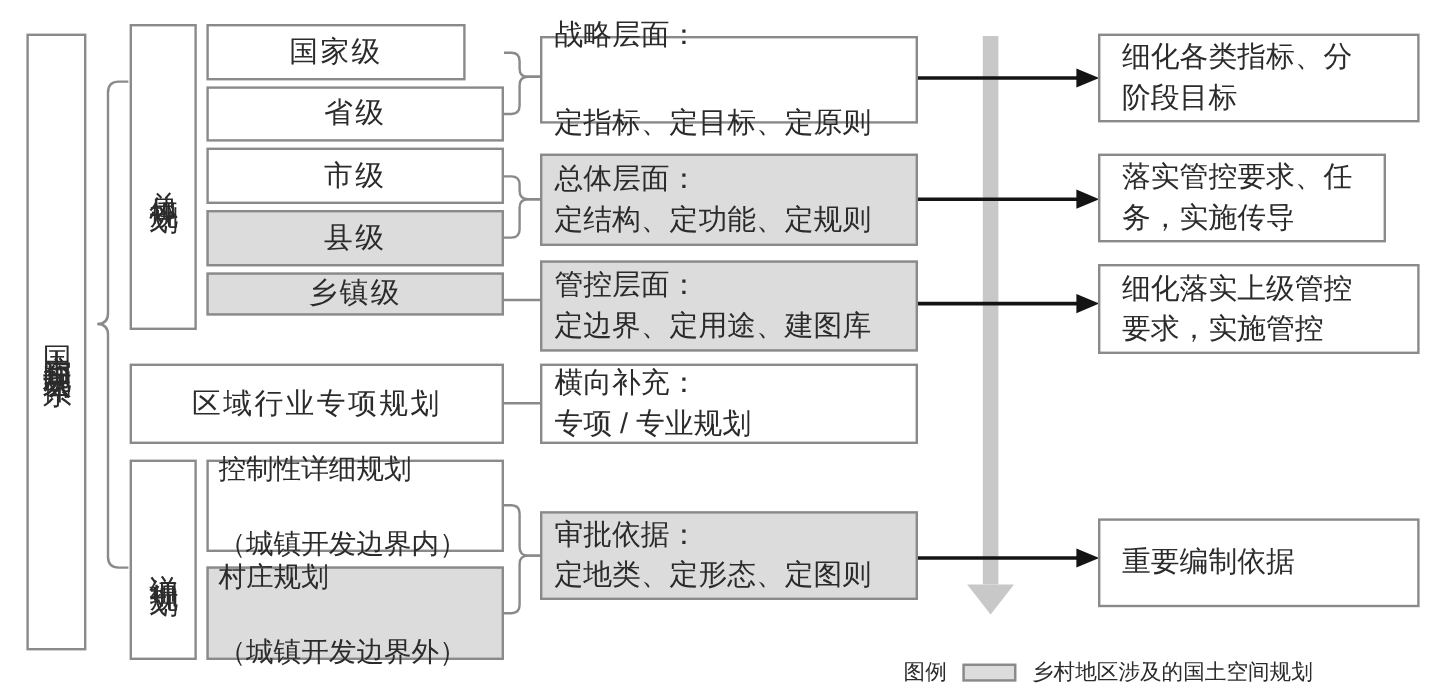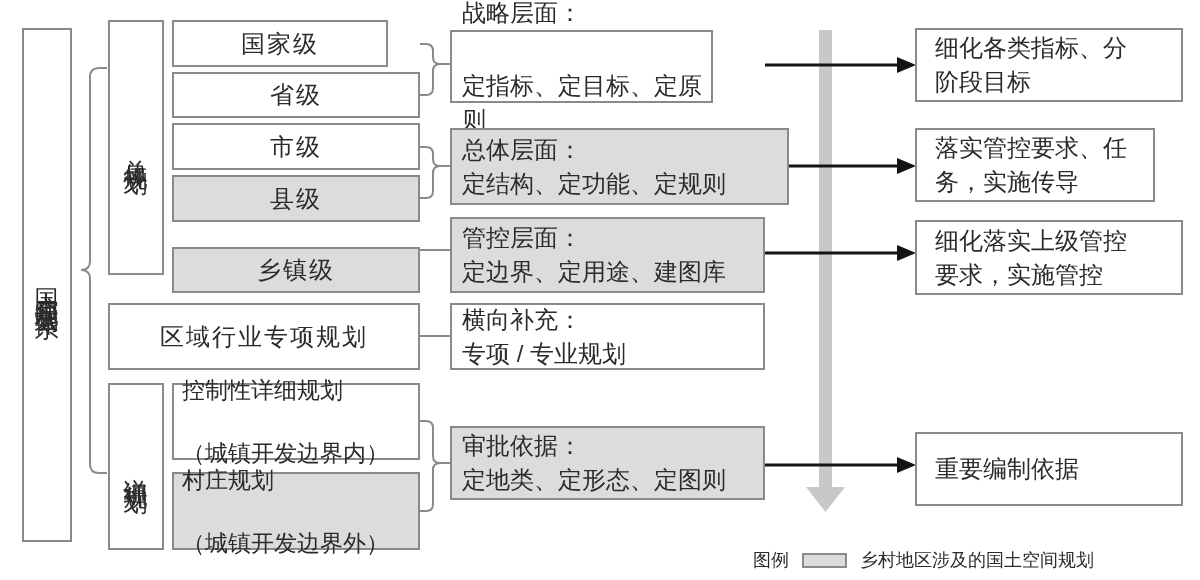--- a/index.html
+++ b/index.html
@@ -90,42 +90,42 @@
   </div>
   <div class="box" style="left:172px;top:72px;width:248px;height:46px;">
     <span class="center-label">省级</span>
   </div>
   <div class="box" style="left:172px;top:123px;width:248px;height:47px;">
     <span class="center-label">市级</span>
   </div>
   <div class="box hl" style="left:172px;top:175px;width:248px;height:47px;">
     <span class="center-label">县级</span>
   </div>
-  <div class="box hl" style="left:172px;top:227px;width:248px;height:46px;margin-top:20px;">
+  <div class="box hl" style="left:172px;top:227px;width:248px;height:36px;">
     <span class="center-label">乡镇级</span>
   </div>
 
   <div class="box" style="left:108px;top:303px;width:312px;height:67px;">
     <span class="center-label">区域行业专项规划</span>
   </div>
 
   <div class="box two-line dp" style="left:172px;top:383px;width:248px;height:77px;">
     <div>控制性详细规划</div>
     <div>（城镇开发边界内）</div>
   </div>
   <div class="box two-line dp hl" style="left:172px;top:472px;width:248px;height:78px;">
     <div>村庄规划</div>
     <div>（城镇开发边界外）</div>
   </div>
 
-  <div class="box two-line fn" style="left:450px;top:30px;width:263px;height:73px;gap:39px;">
+  <div class="box two-line fn" style="left:450px;top:30px;width:315px;height:73px;gap:39px;">
     <div>战略层面：</div>
     <div>定指标、定目标、定原则</div>
   </div>
-  <div class="box two-line fn hl" style="left:450px;top:128px;width:339px;height:77px;">
+  <div class="box two-line fn hl" style="left:450px;top:128px;width:315px;height:77px;">
     <div>总体层面：</div>
     <div>定结构、定功能、定规则</div>
   </div>
   <div class="box two-line fn hl" style="left:450px;top:217px;width:315px;height:76px;">
     <div>管控层面：</div>
     <div>定边界、定用途、建图库</div>
   </div>
   <div class="box two-line fn" style="left:450px;top:303px;width:315px;height:67px;">
     <div>横向补充：</div>
     <div>专项 / 专业规划</div>

